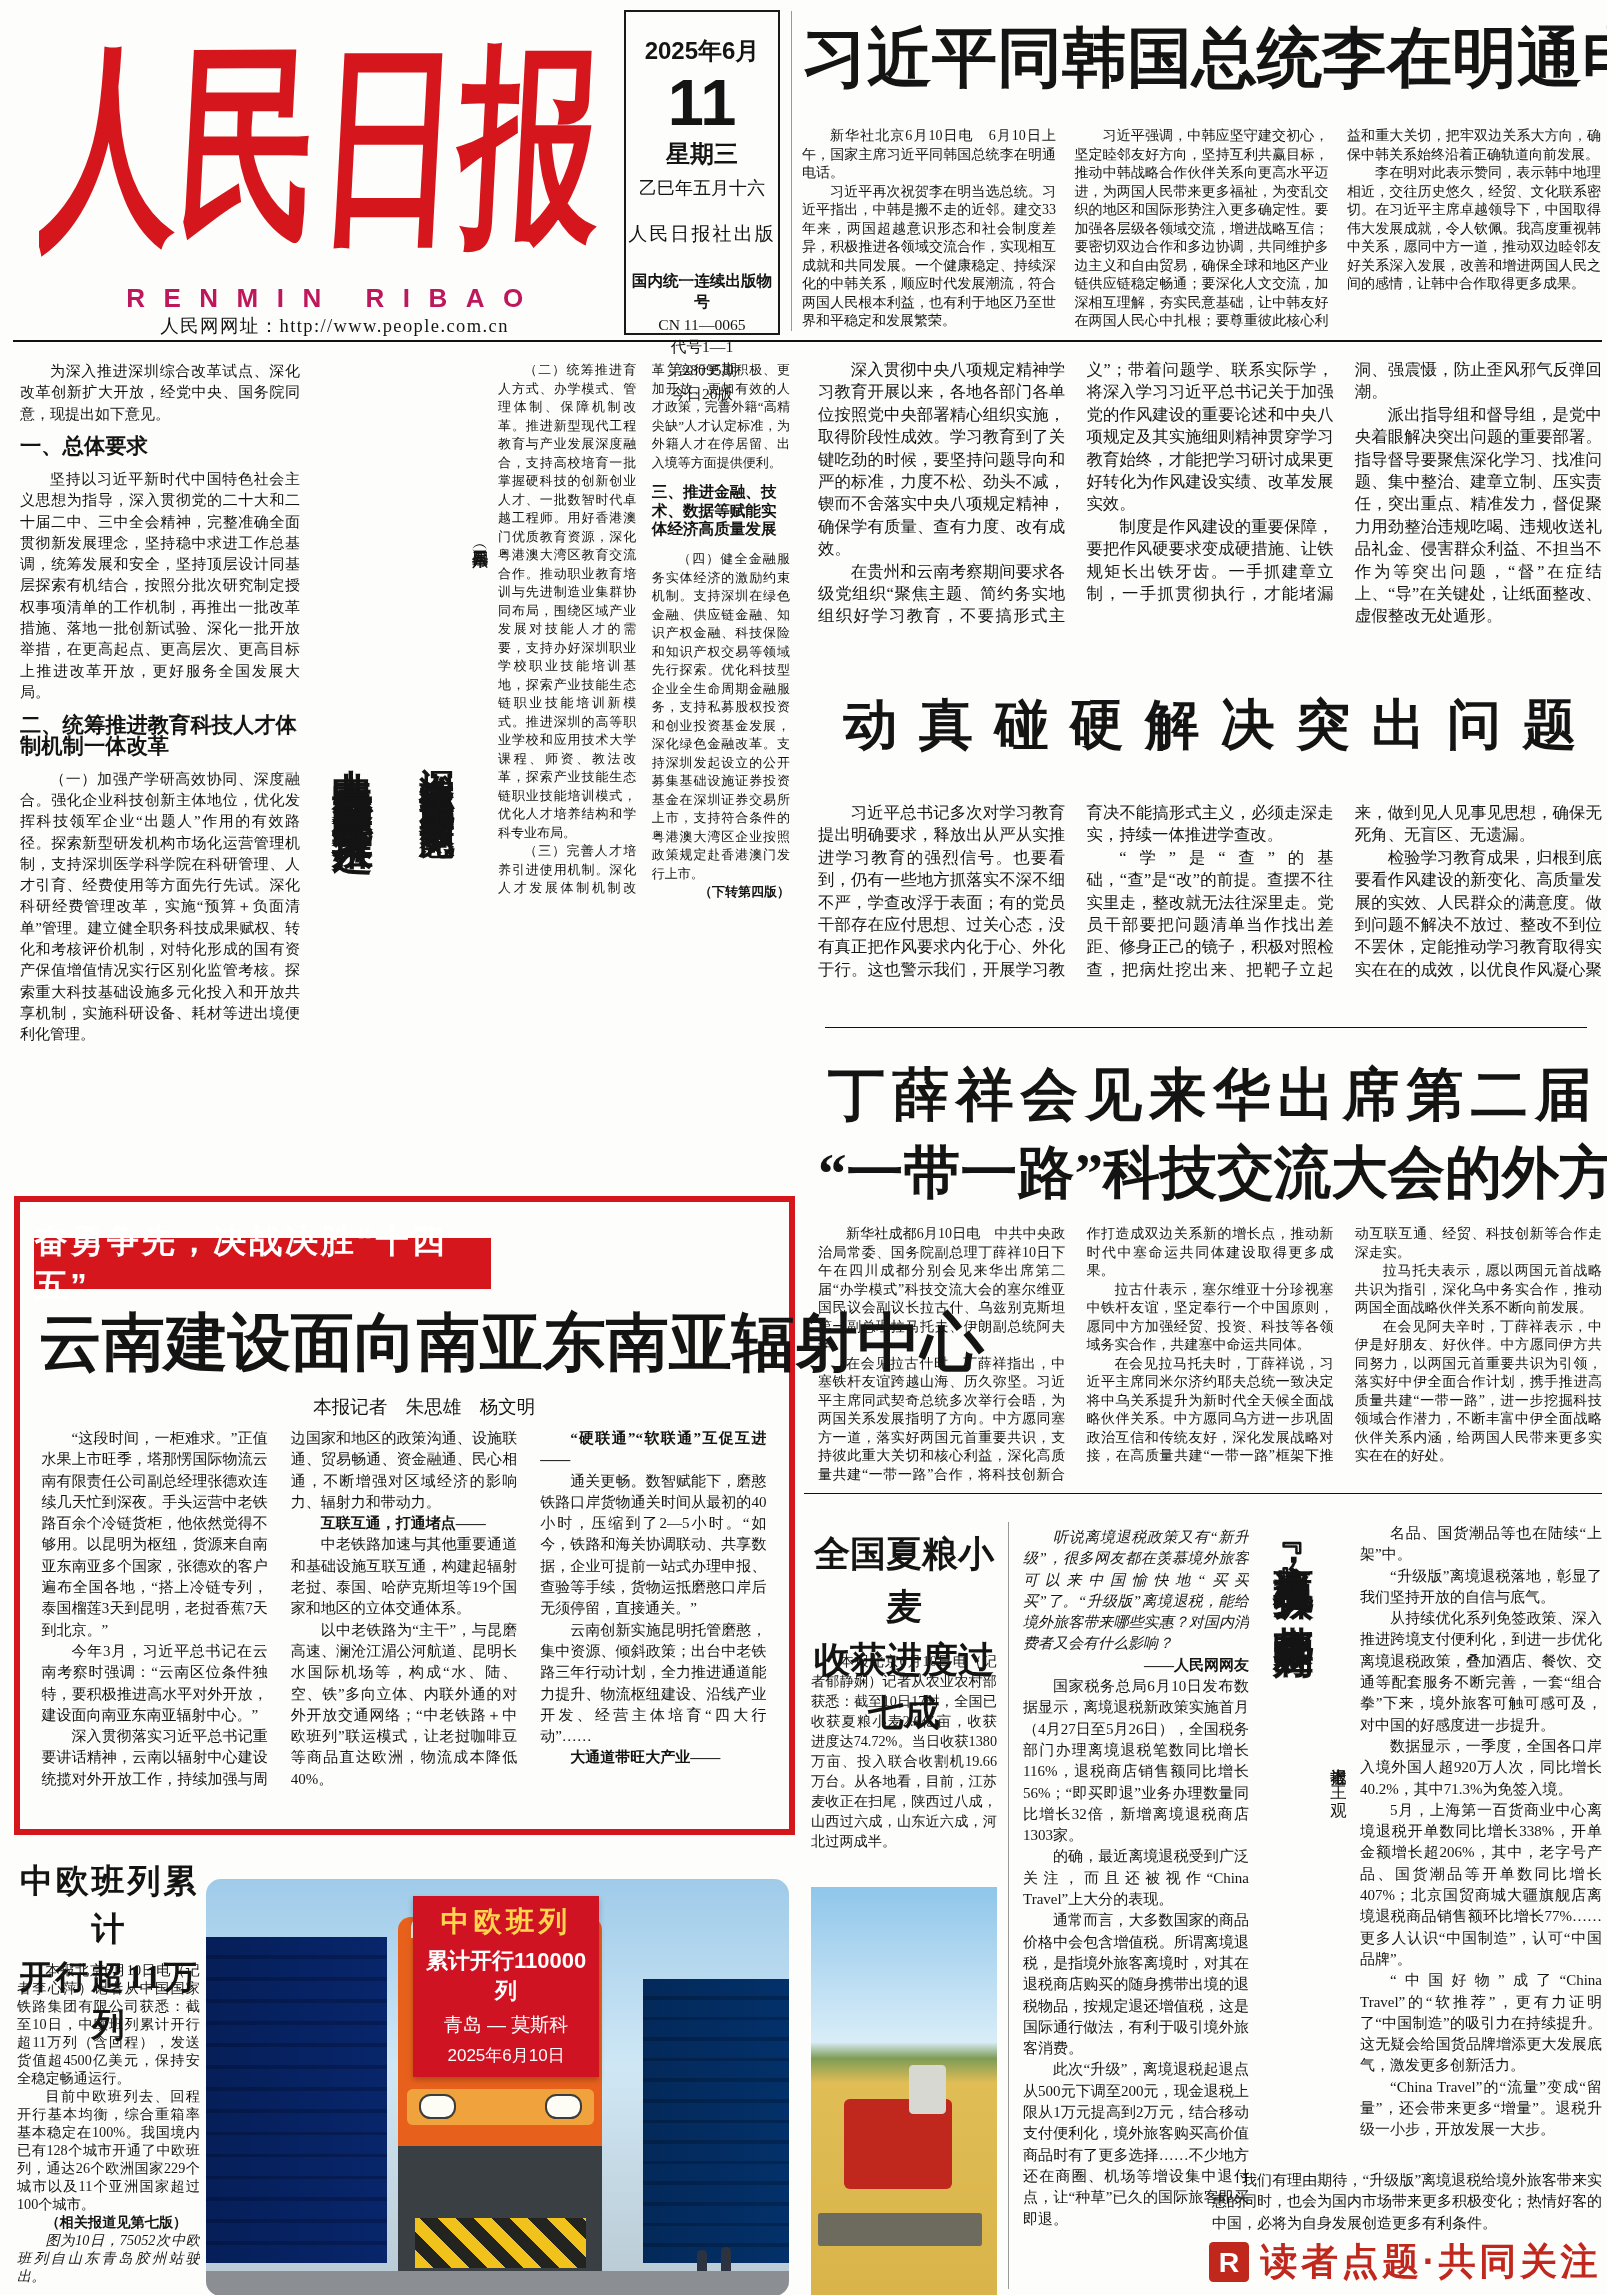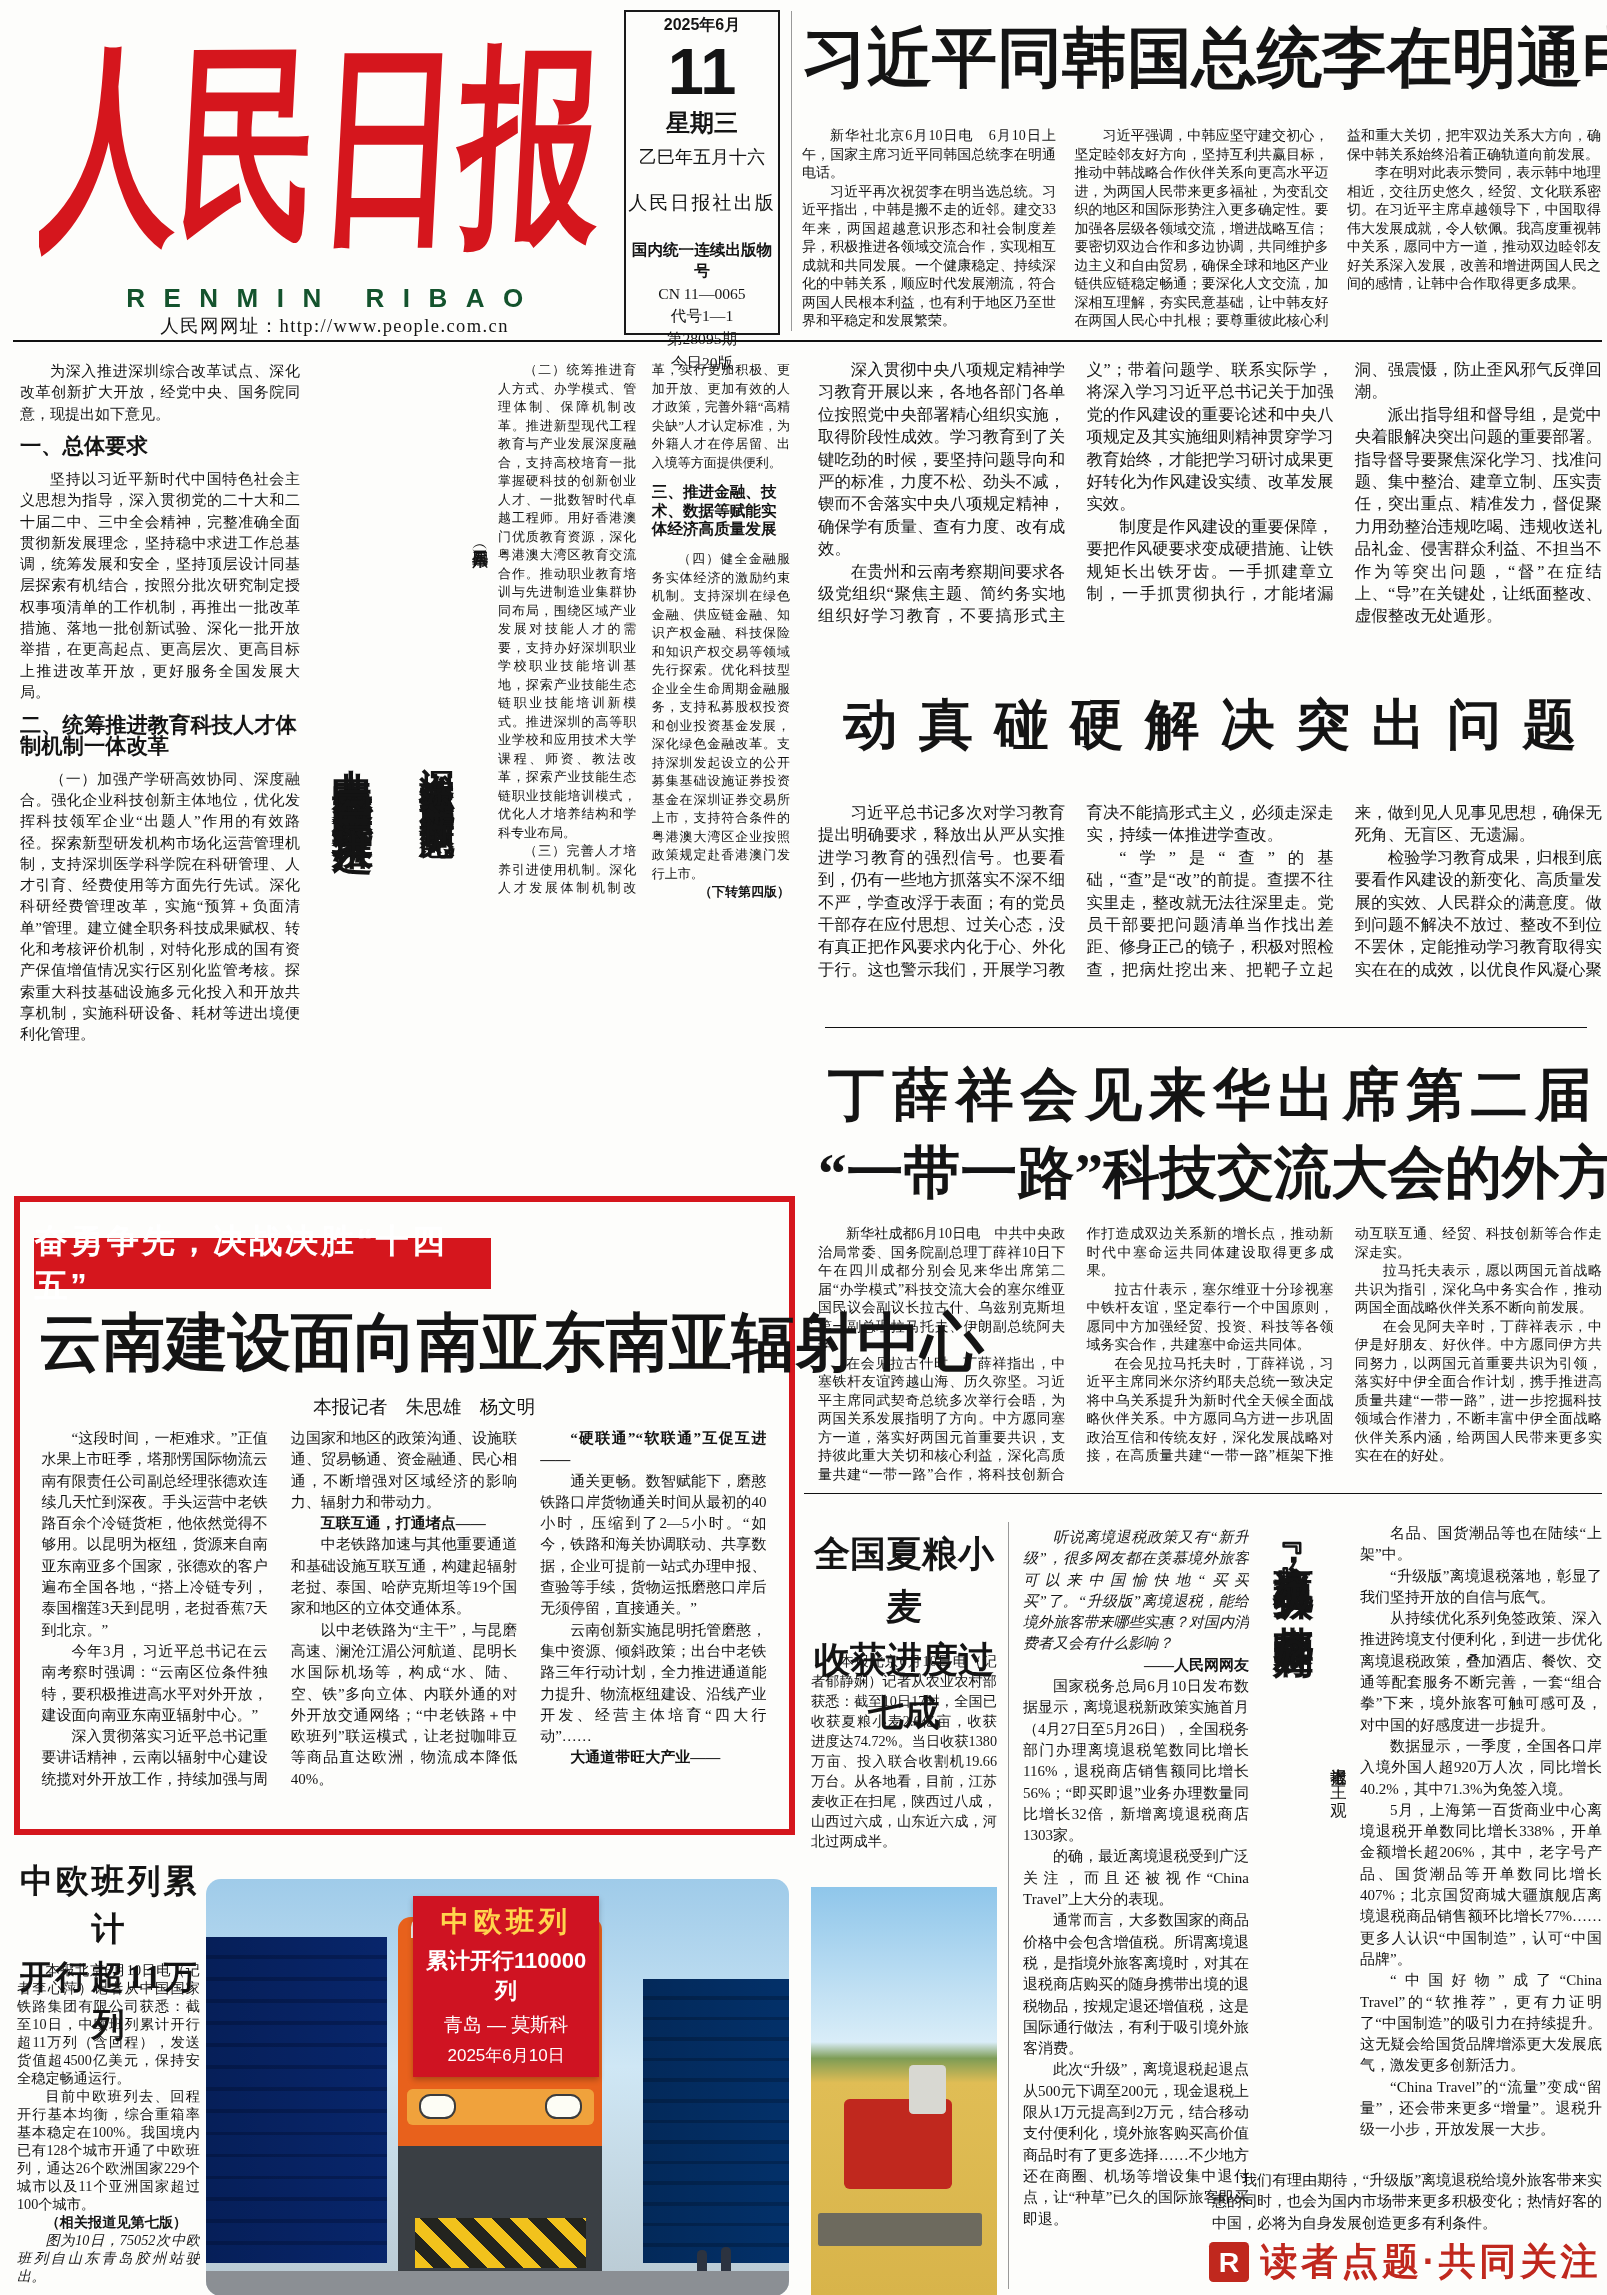--- a/index.html
+++ b/index.html
@@ -12,26 +12,26 @@
   .end{text-indent:0;text-align:right;font-weight:bold;}
   .kai{font-style:italic;}
   .attr{text-indent:0;text-align:right;font-weight:bold;}
   .char-justify{display:flex;justify-content:space-between;align-items:center;white-space:nowrap;}
   .vert{writing-mode:vertical-rl;text-orientation:upright;}
   .rule{background:#111;}
   .grayrule{background:#999;}
 
   
   #logo{left:39px;top:5.7px;width:576px;height:279px;}
-  #logo-latin{left:85px;top:283px;width:498px;height:33px;text-align:center;color:#14532d;
+  #logo-latin{left:85px;top:283px;width:498px;height:33px;text-align:center;color:#be185d;
       font-family:"Liberation Sans","DejaVu Sans",sans-serif;font-weight:bold;font-size:26px;letter-spacing:18.5px;}
   #site-url{left:107px;top:313px;width:455px;font-size:18.5px;text-align:center;letter-spacing:1.4px;}
   #datebox{left:624px;top:10px;width:152px;height:321px;border:2.1px solid #1a1a1a;text-align:center;
       font-family:"Liberation Sans","DejaVu Sans",sans-serif;}
-  #datebox .d1{font-size:16px;font-weight:bold;margin-top:3px;}
+  #datebox .d1{font-size:24px;font-weight:bold;margin-top:23px;}
   #datebox .day{font-size:65px;font-weight:bold;line-height:71px;}
   #datebox .wd{font-size:24px;font-weight:bold;}
   #datebox .lunar{font-size:18px;margin-top:5.7px;font-family:"Liberation Serif",serif;}
   #datebox .pub{font-size:19px;margin-top:21.3px;letter-spacing:2.1px;font-family:"Liberation Serif",serif;}
   #datebox .issnl{font-size:15.6px;font-weight:bold;margin-top:24px;}
   #datebox .sm{font-size:15.6px;margin-top:2.8px;font-family:"Liberation Serif",serif;}
 
   
   #ts-headline{left:802px;top:15.6px;width:799px;height:85px;font-size:65px;font-weight:900;
       font-family:"Liberation Sans","DejaVu Sans",sans-serif;}

